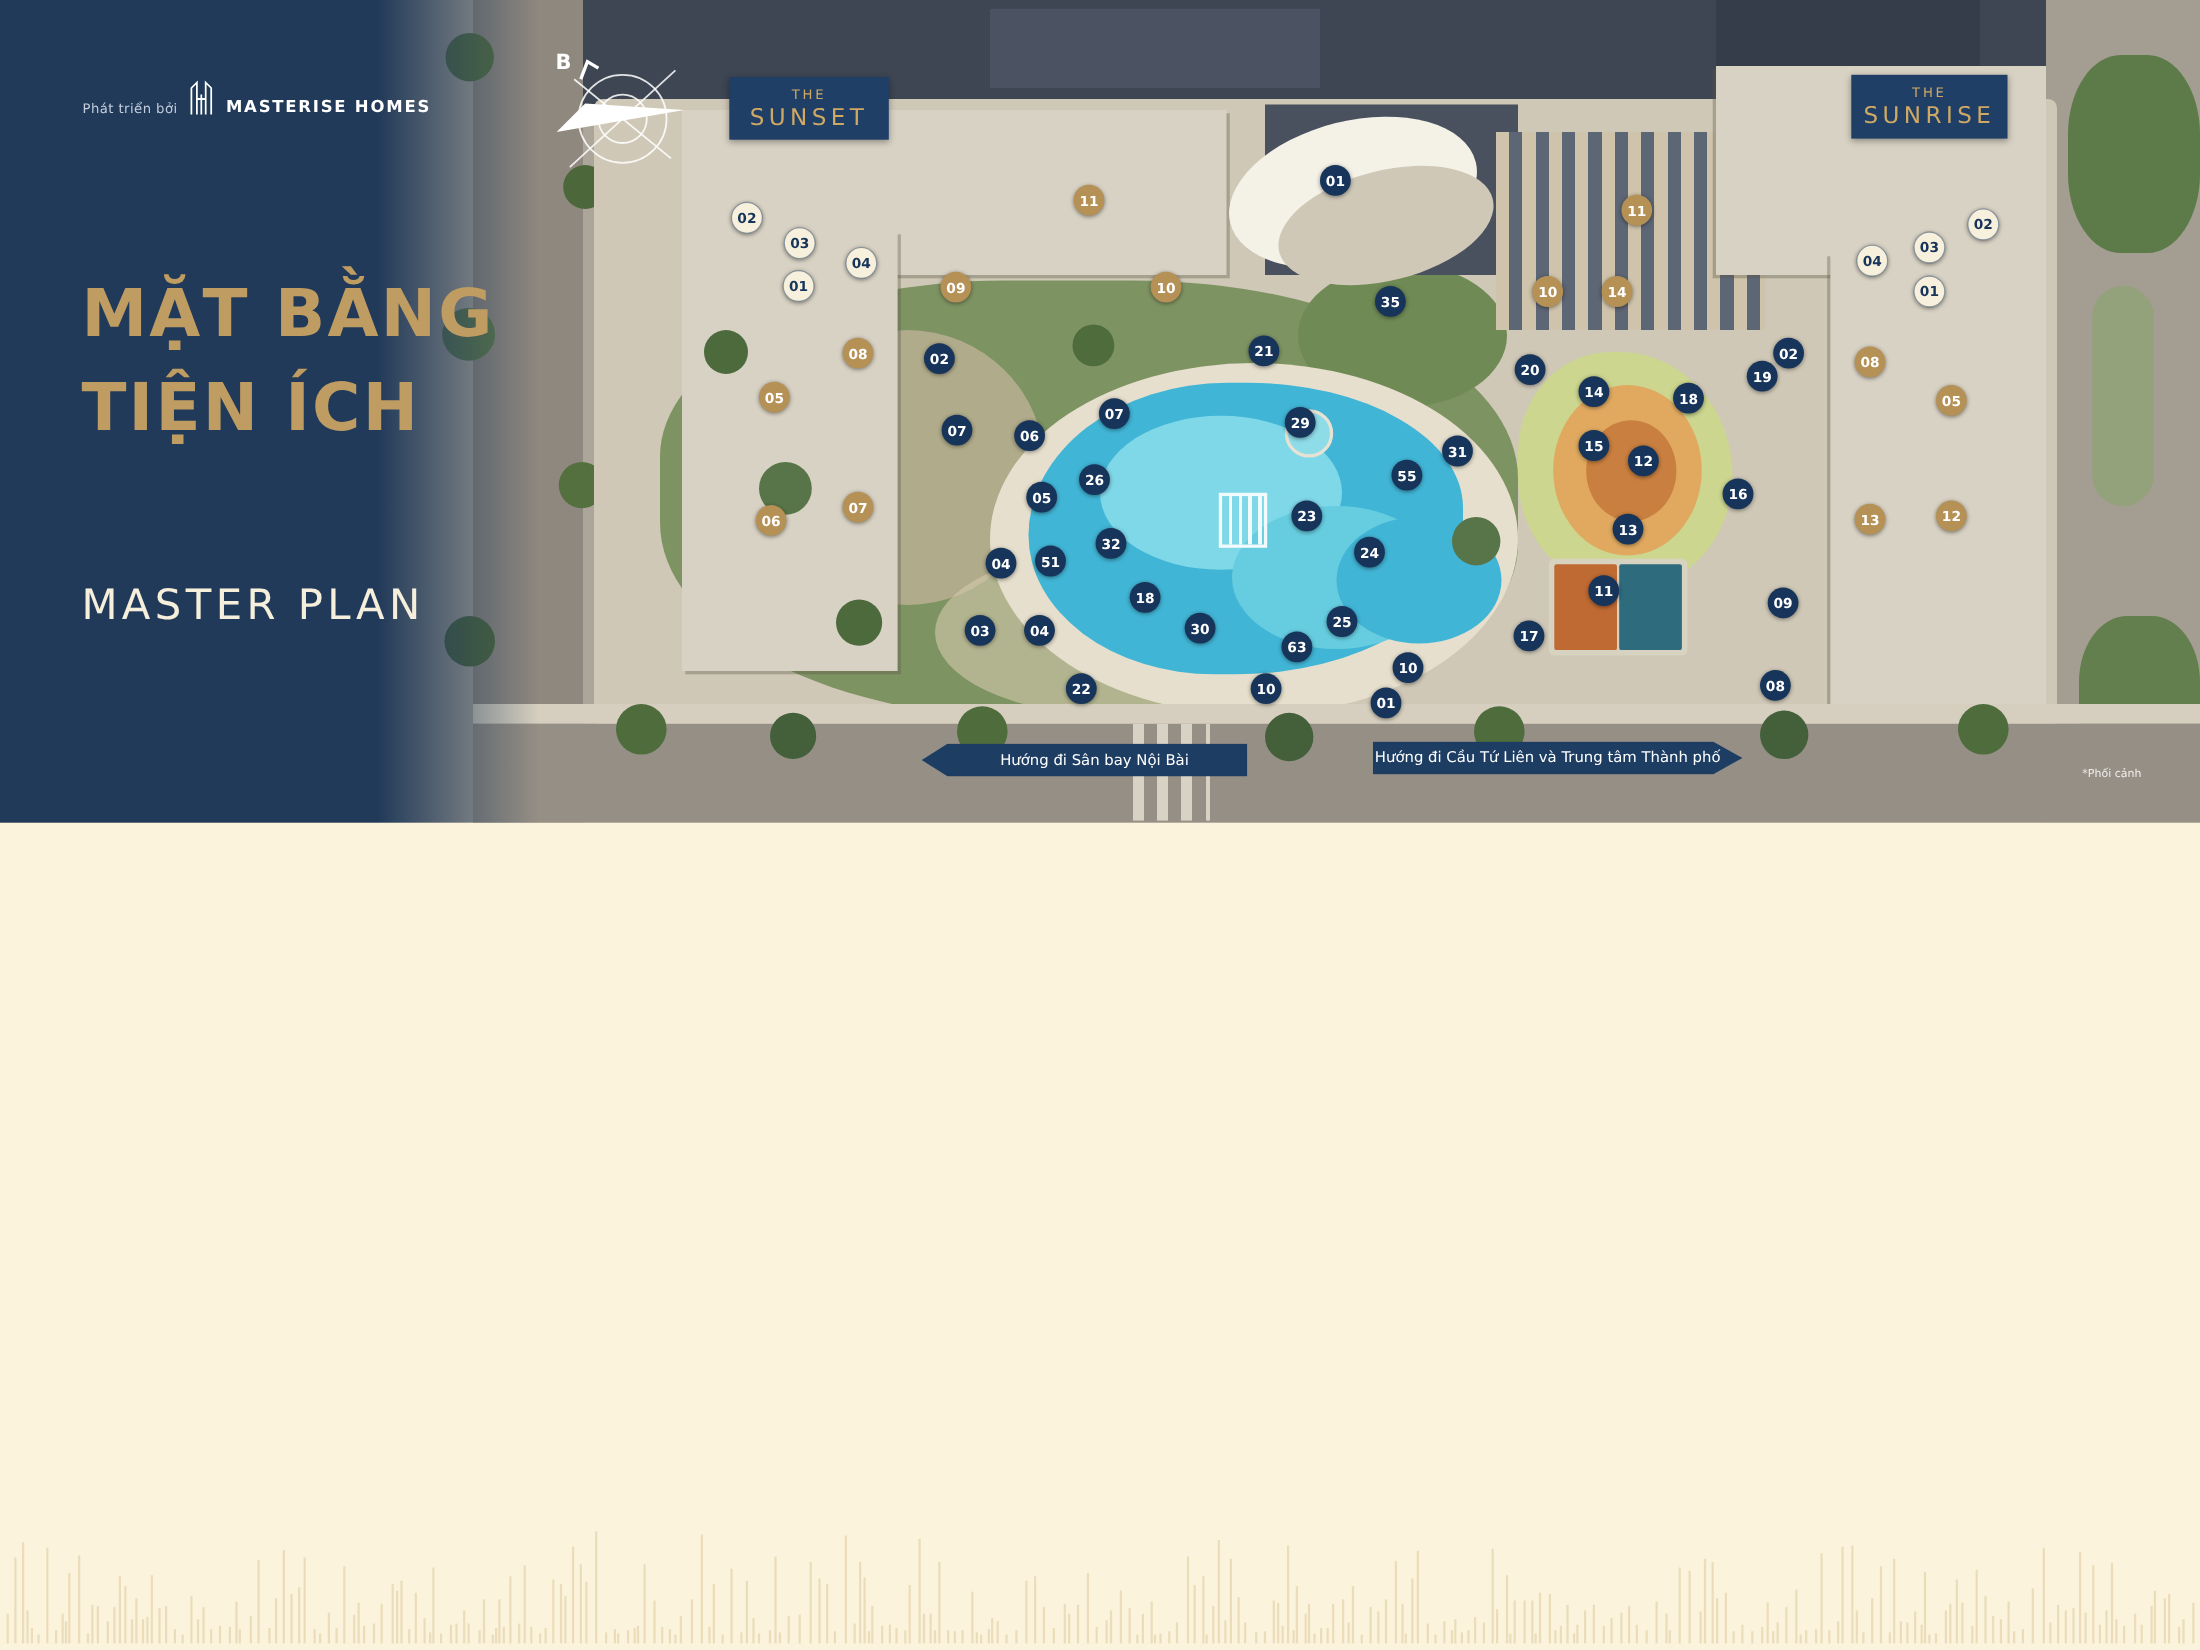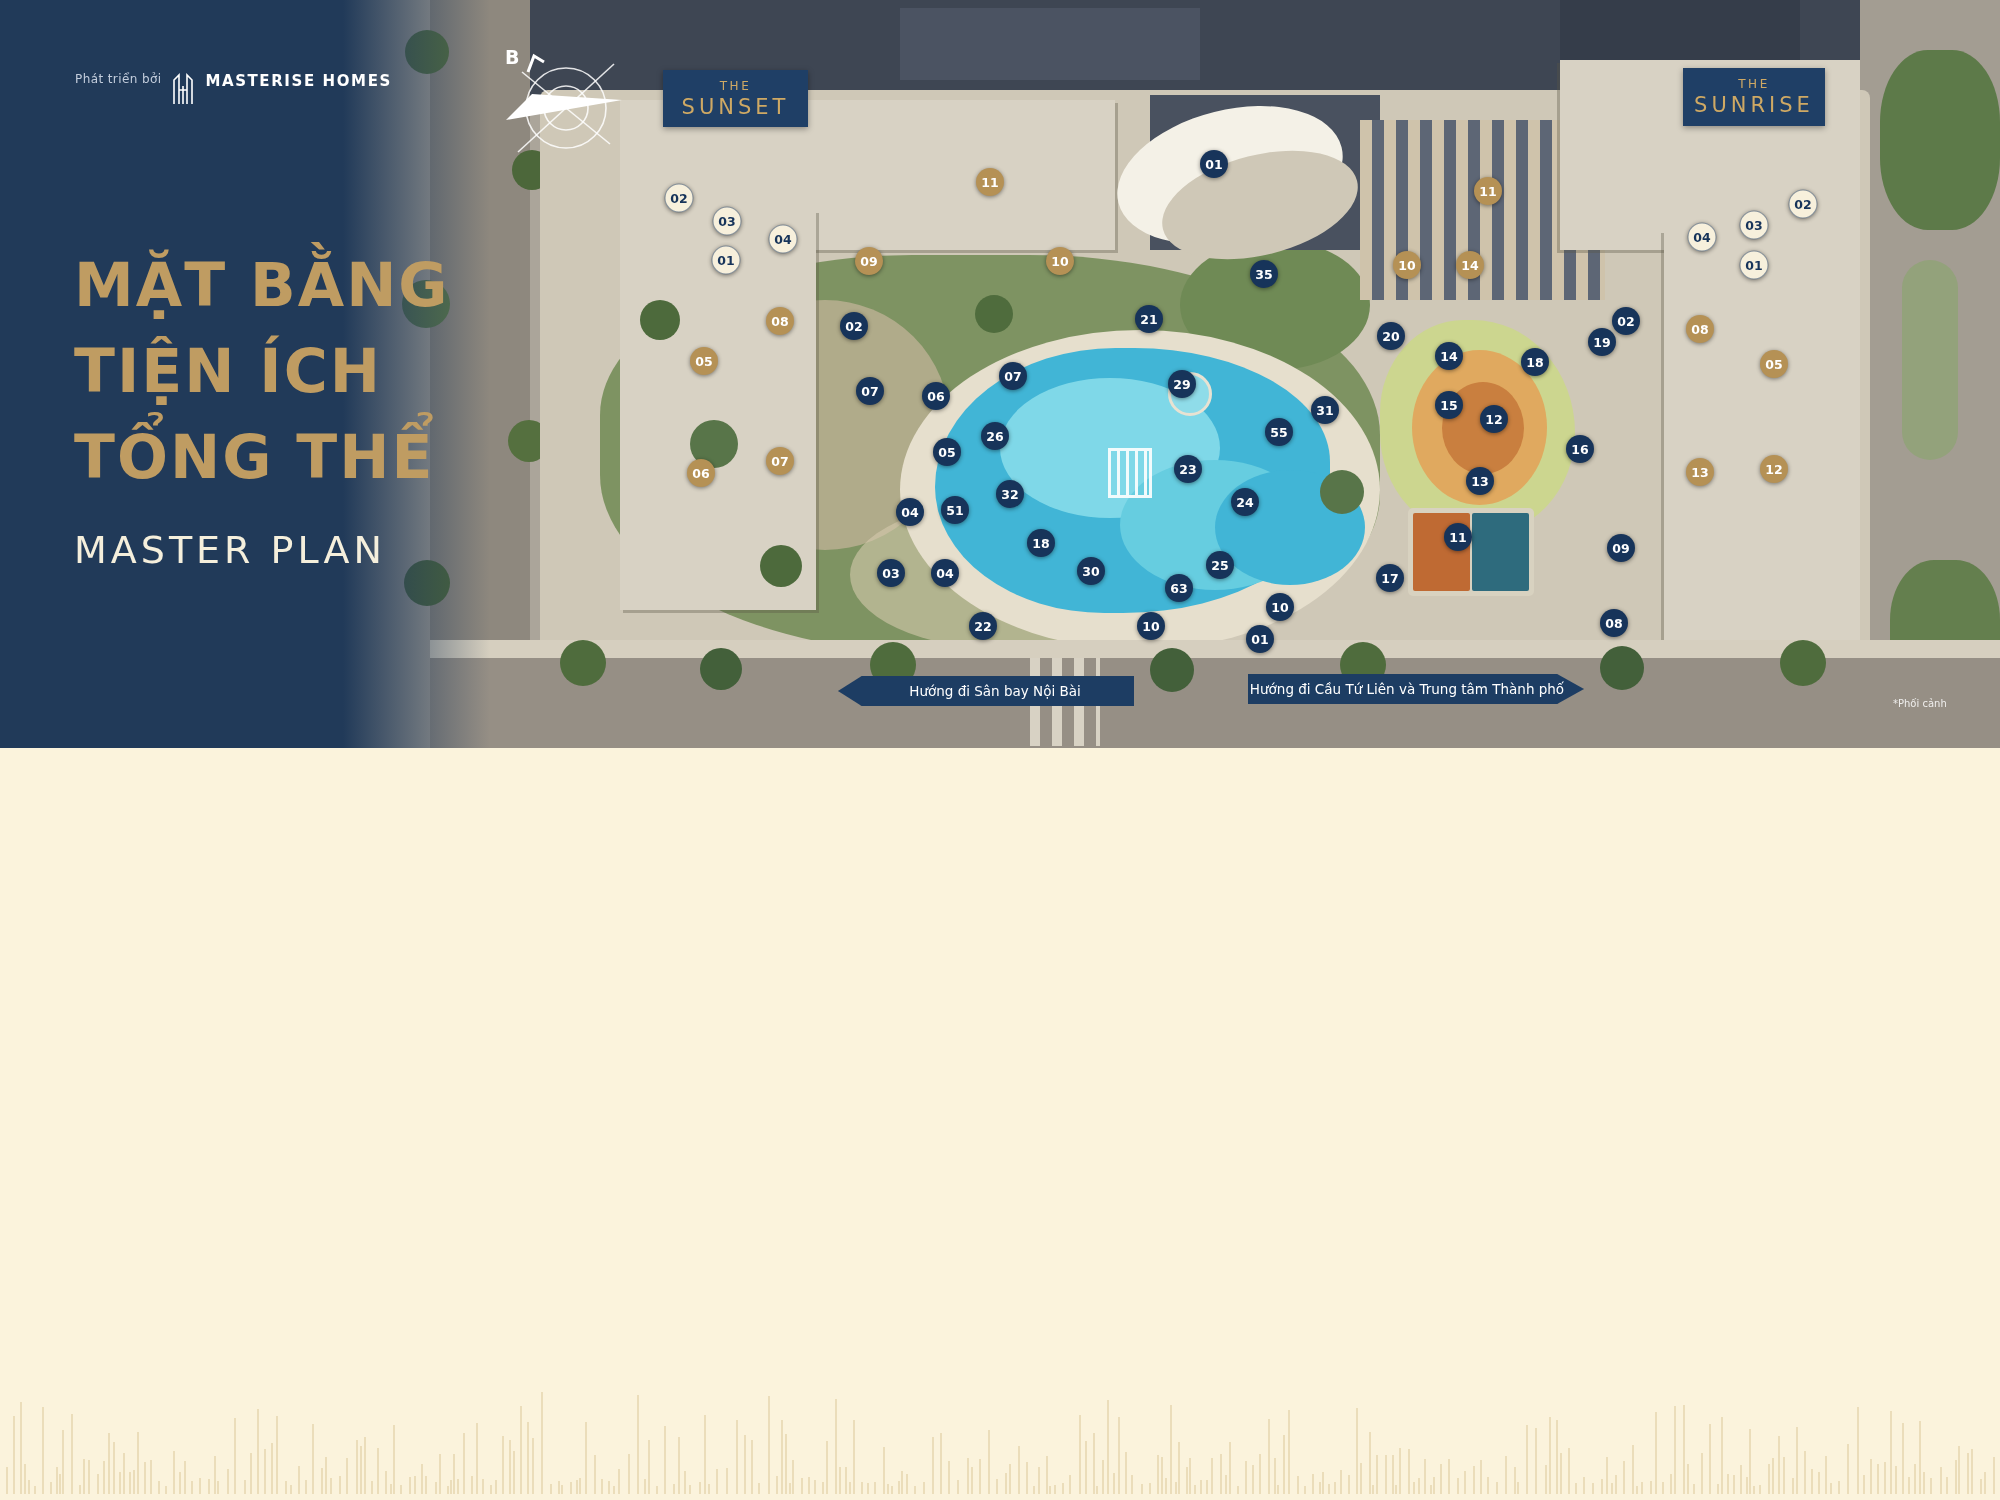--- a/index.html
+++ b/index.html
@@ -4,21 +4,21 @@
 <style>
   html,body{margin:0;padding:0;background:#fbf3dc;}
   .stage{position:relative;width:2000px;height:1500px;overflow:hidden;
          font-family:"DejaVu Sans","Liberation Sans",sans-serif;}
   
   #map{position:absolute;left:0;top:0;width:2000px;height:748px;background:#aba59a;overflow:hidden;}
   .shape{position:absolute;}
   
   #left-panel{position:absolute;left:0;top:0;width:490px;height:748px;z-index:5;
     background:linear-gradient(90deg,#213a59 0%,#213a59 70%,rgba(33,58,89,0) 100%);}
-  .brand-row{position:absolute;left:75px;top:72px;display:flex;align-items:flex-start;gap:10px;}
+  .brand-row{position:absolute;left:75px;top:72px;display:flex;align-items:flex-end;gap:10px;}
   .brand-prefix{font-size:12px;color:#c3cddc;letter-spacing:.4px;}
   .brand-name{font-size:15px;color:#ffffff;font-weight:bold;letter-spacing:1.6px;}
   .panel-title{position:absolute;left:74px;top:242px;color:#bf9c62;font-weight:700;
     font-size:60px;line-height:86px;letter-spacing:2px;}
   .panel-title span{display:block;}
   .panel-subtitle{position:absolute;left:74px;top:528px;color:#f5efdc;font-weight:500;
     font-size:38px;letter-spacing:4px;}
   
   .bldg-label{position:absolute;z-index:6;background:#1f3f66;display:flex;flex-direction:column;
     align-items:center;justify-content:center;box-shadow:0 2px 6px rgba(0,0,0,.35);}
@@ -210,21 +210,20 @@
       <div class="brand-row">
         <span class="brand-prefix">Phát triển bởi</span>
         <svg width="24" height="34" viewBox="0 0 24 32">
           <path d="M3 31 V7 L8 2 V31 M21 31 V7 L16 2 V31 M12 31 V13 M8 17 H16" fill="none" stroke="#ffffff" stroke-width="1.6"></path>
         </svg>
         <span class="brand-name">MASTERISE HOMES</span>
       </div>
       <div class="panel-title">
         <span>MẶT BẰNG</span>
         <span>TIỆN ÍCH</span>
-        <span>TỔNG THỂ</span>
       </div>
       <div class="panel-subtitle">MASTER PLAN</div>
     </div>
   </div>
 
   <div id="legend">
     <div id="bars">
         <span class="bar" style="left: 6px; height: 27px;"></span>
         <span class="bar" style="left: 13px; height: 78px;"></span>
         <span class="bar" style="left: 20px; height: 92px;"></span>

